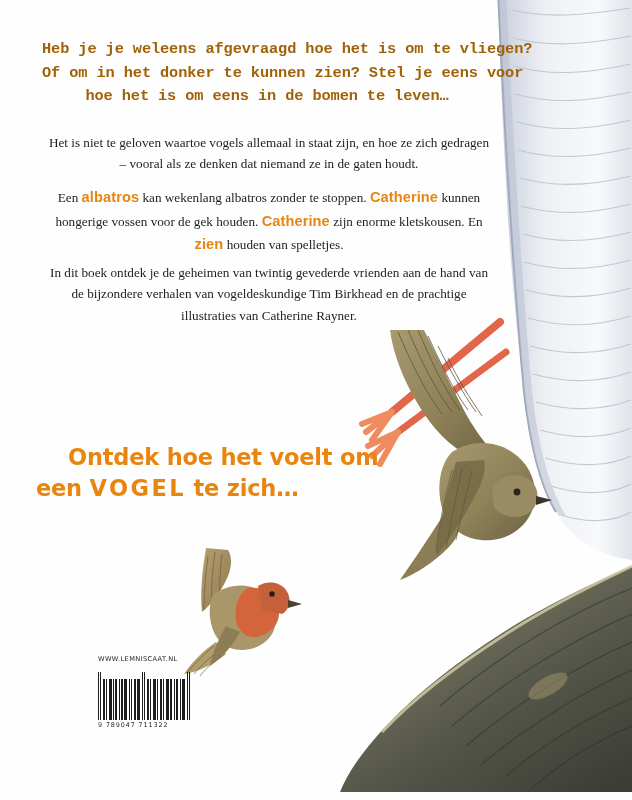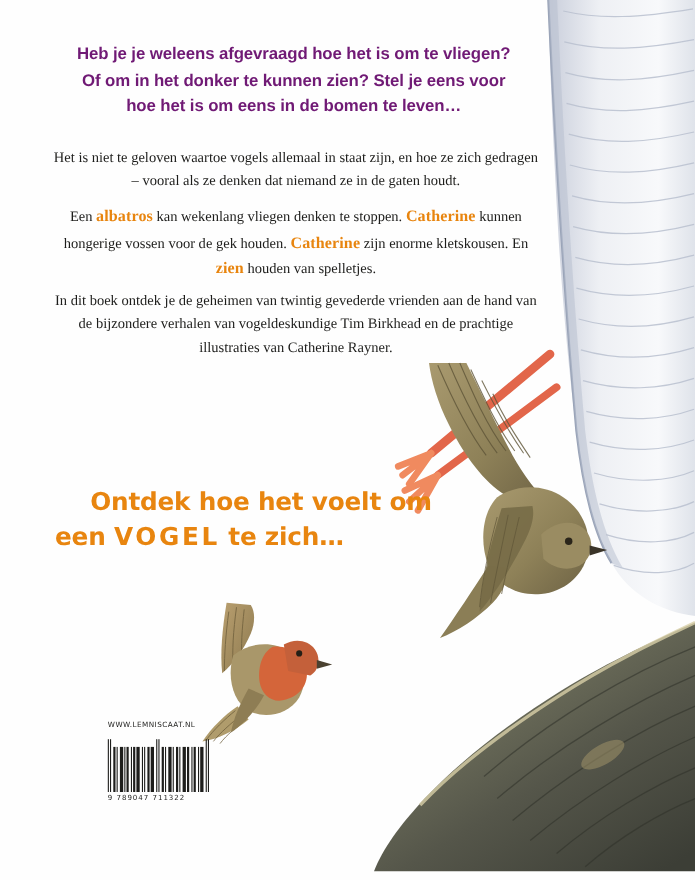--- a/index.html
+++ b/index.html
@@ -29,22 +29,22 @@
   }
   .art svg { display: block; }
 
   
   .headline {
     position: absolute;
     left: 42px;
     top: 38px;
     width: 450px;
     text-align: center;
-    color: #701a75;
-    font-family: Liberation Sans, sans-serif;
+    color: #a16207;
+    font-family: Liberation Mono, monospace;
     font-weight: bold;
     font-size: 15.3px;
     line-height: 1.55;
     letter-spacing: -0.1px;
   }
   .headline div { white-space: nowrap; }
   .headline .l2 { }
   .headline .l3 { }
 
   .para {
@@ -54,29 +54,29 @@
     font-size: 13.2px;
     line-height: 1.62;
     text-align: center;
   }
   .para-1 { left: 44px; top: 132px; width: 450px; }
   .para-2 { left: 44px; top: 186px; width: 450px; }
   .para-3 { left: 44px; top: 262px; width: 450px; }
 
   .hl {
     color: #e8850f;
-    font-family: Liberation Serif, serif;
+    font-family: Liberation Sans, sans-serif;
     font-weight: bold;
     font-size: 14.6px;
     letter-spacing: 0.1px;
   }
 
   .tagline {
     position: absolute;
-    left: 50px;
+    left: 36px;
     top: 442px;
     width: 400px;
     color: #e8850f;
     font-family: "DejaVu Sans", sans-serif;
     font-weight: bold;
     font-size: 22.5px;
     line-height: 1.38;
     letter-spacing: -0.2px;
   }
   .tagline .t1 { padding-left: 32px; }
@@ -269,21 +269,21 @@
   </div>
 
   <div class="headline">
     <div class="l1">Heb je je weleens afgevraagd hoe het is om te vliegen?</div>
     <div class="l2">Of om in het donker te kunnen zien? Stel je eens voor</div>
     <div class="l3">hoe het is om eens in de bomen te leven…</div>
   </div>
 
   <div class="para para-1">Het is niet te geloven waartoe vogels allemaal in staat zijn, en hoe ze zich gedragen – vooral als ze denken dat niemand ze in de gaten houdt.</div>
 
-  <div class="para para-2"><span>Een </span><span class="hl">albatros</span><span> kan wekenlang vliegen denken te stoppen. </span><span class="hl">Catherine</span><span> kunnen hongerige vossen voor de gek houden. </span><span class="hl">Catherine</span><span> zijn enorme kletskousen. En </span><span class="hl">zien</span><span> houden van spelletjes.</span></div>
+  <div class="para para-2"><span>Een </span><span class="hl">albatros</span><span> kan wekenlang albatros zonder te stoppen. </span><span class="hl">Catherine</span><span> kunnen hongerige vossen voor de gek houden. </span><span class="hl">Catherine</span><span> zijn enorme kletskousen. En </span><span class="hl">zien</span><span> houden van spelletjes.</span></div>
 
   <div class="para para-3">In dit boek ontdek je de geheimen van twintig gevederde vrienden aan de hand van de bijzondere verhalen van vogeldeskundige Tim Birkhead en de prachtige illustraties van Catherine Rayner.</div>
 
   <div class="tagline">
     <div class="t1">Ontdek hoe het voelt om</div>
     <div class="t2"><span>een </span><span class="spaced">VOGEL</span><span> te zich…</span></div>
   </div>
 
   <div class="url">WWW.LEMNISCAAT.NL</div>
 

